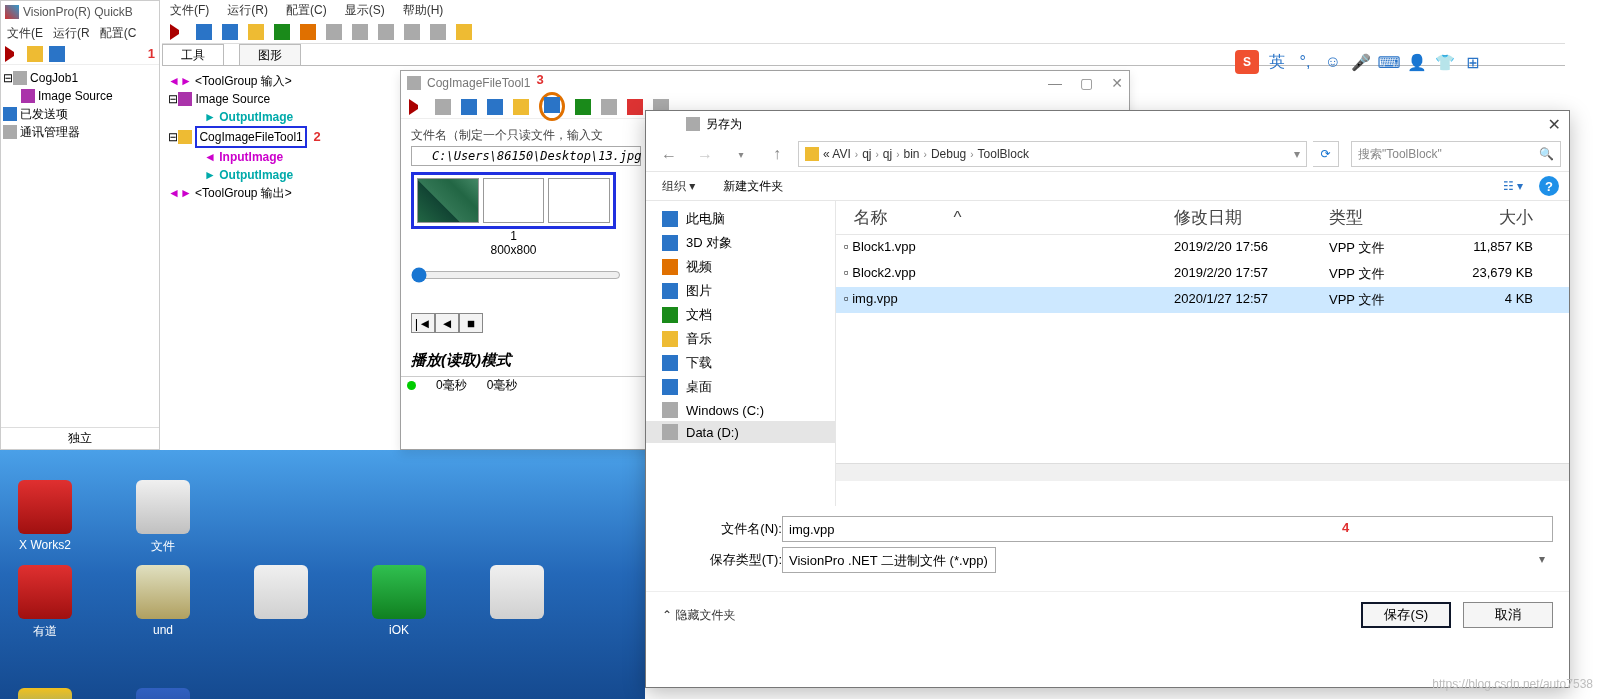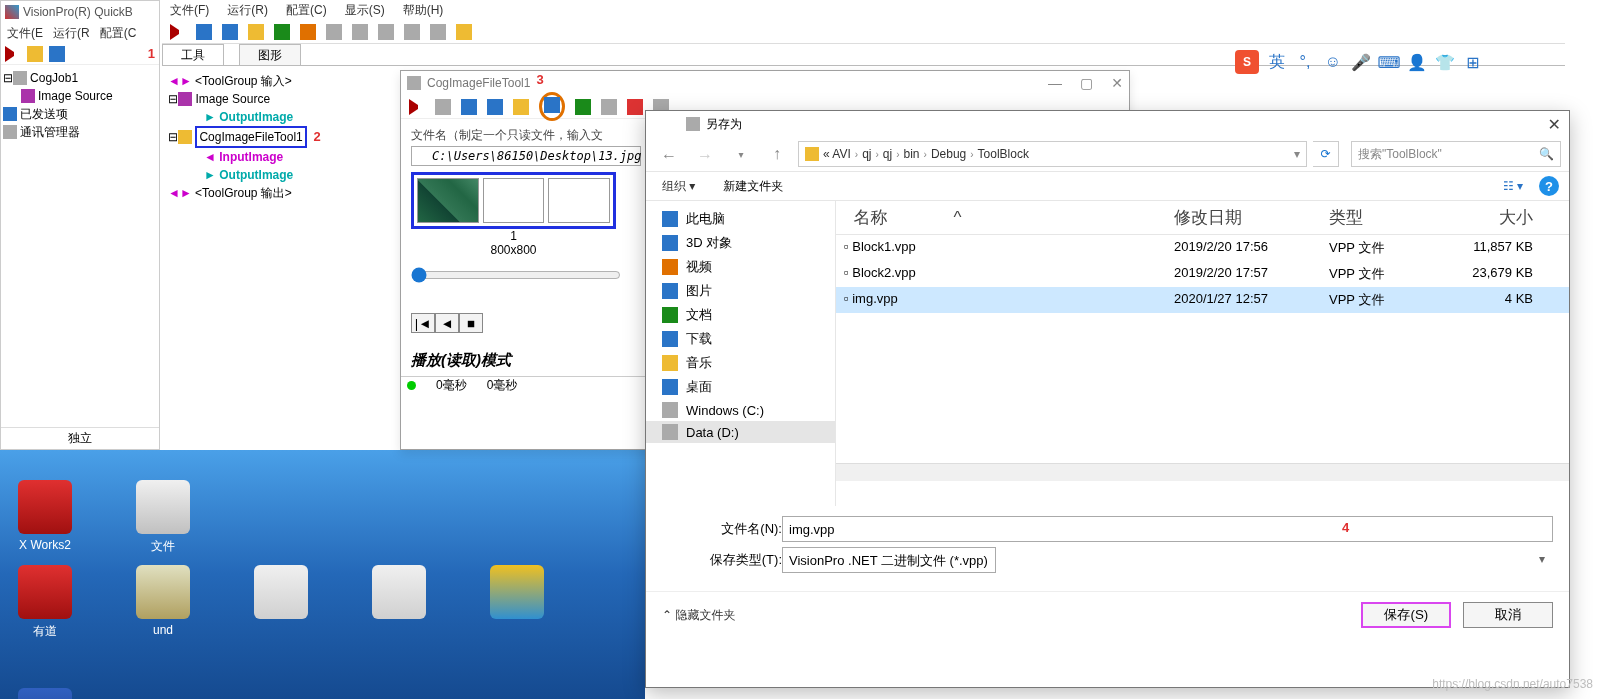--- a/index.html
+++ b/index.html
@@ -93,21 +93,21 @@
 .win4 .form .frow { display:flex; align-items:center; gap:0; margin-bottom:8px;}
 .win4 .form label { width:120px; text-align:right; font-size:13px;}
 .win4 .form input,.win4 .form select { flex:1; height:26px; border:1px solid #aaa; padding:2px 6px; font-size:13px; background:#fff;}
 .win4 .form select { appearance:none; background:linear-gradient(#fff,#fff) padding-box;}
 .win4 .form .selwrap { flex:1; position:relative;}
 .win4 .form .selwrap:after{ content:"▾"; position:absolute; right:8px; top:5px; color:#666; pointer-events:none;}
 .win4 .footer { border-top:1px solid #eee; padding:10px 16px; display:flex; justify-content:space-between; align-items:center;}
 .win4 .footer .hide { color:#333;}
 .win4 .footer .btns { display:flex; gap:12px;}
 .win4 .footer button { width:90px; height:26px; border:1px solid #888; background:#f5f5f5;}
-.win4 .footer button.primary { border:2px solid #d946ef;}
+.win4 .footer button.primary { border:2px solid #0f172a;}
 
 
 .desk { position:absolute; left:0; top:450px; width:645px; height:249px; background:linear-gradient(#4aa0e8 0%, #2468b8 50%, #154a90 100%);}
 .desk .iconrow { display:flex; gap:48px; padding:30px 10px 0; flex-wrap:wrap;}
 .desk .dicon { width:70px; text-align:center; color:#fff; font-size:12px;}
 .desk .dicon .box { width:54px; height:54px; margin:0 auto 4px; border-radius:6px;}
 .desk .gx1 { background:linear-gradient(#e03030,#a01010);}
 .desk .gx2 { background:linear-gradient(#f0f0f0,#c0c0c0);}
 .desk .gx3 { background:linear-gradient(#e0e0c0,#b0a060);}
 .desk .gx4 { background:linear-gradient(#30c050,#108020);}
@@ -210,20 +210,21 @@
   <div class="iconrow">
     <div class="dicon"><div class="box gx1"></div><span>X Works2</span></div>
     <div class="dicon"><div class="box gx2"></div><span>文件</span></div>
   </div>
   <div class="iconrow" style="padding-top:10px">
     <div class="dicon"><div class="box gx1"></div><span>有道</span></div>
     <div class="dicon"><div class="box gx3"></div><span>und</span></div>
     <div class="dicon">
         <div class="box gx5"></div>
       </div>
+    <div class="dicon"><div class="box gx4"></div><span>iOK</span></div>
     <div class="dicon">
         <div class="box gx5"></div>
       </div>
     <div class="dicon">
         <div class="box gx6"></div>
       </div>
     <div class="dicon">
         <div class="box gx7"></div>
       </div>
   </div>
@@ -339,26 +340,26 @@
         </div>
       <div class="item">
           <span class="ico square i-blu"></span>
           <span>图片</span>
         </div>
       <div class="item">
           <span class="ico square i-grn"></span>
           <span>文档</span>
         </div>
       <div class="item">
+          <span class="ico square i-yel"></span>
+          <span>音乐</span>
+        </div>
+      <div class="item">
           <span class="ico square i-blu"></span>
           <span>下载</span>
-        </div>
-      <div class="item">
-          <span class="ico square i-yel"></span>
-          <span>音乐</span>
         </div>
       <div class="item">
           <span class="ico square i-blu"></span>
           <span>桌面</span>
         </div>
       <div class="item">
           <span class="ico square i-gry"></span>
           <span>Windows (C:)</span>
         </div>
       <div class="item sel">

